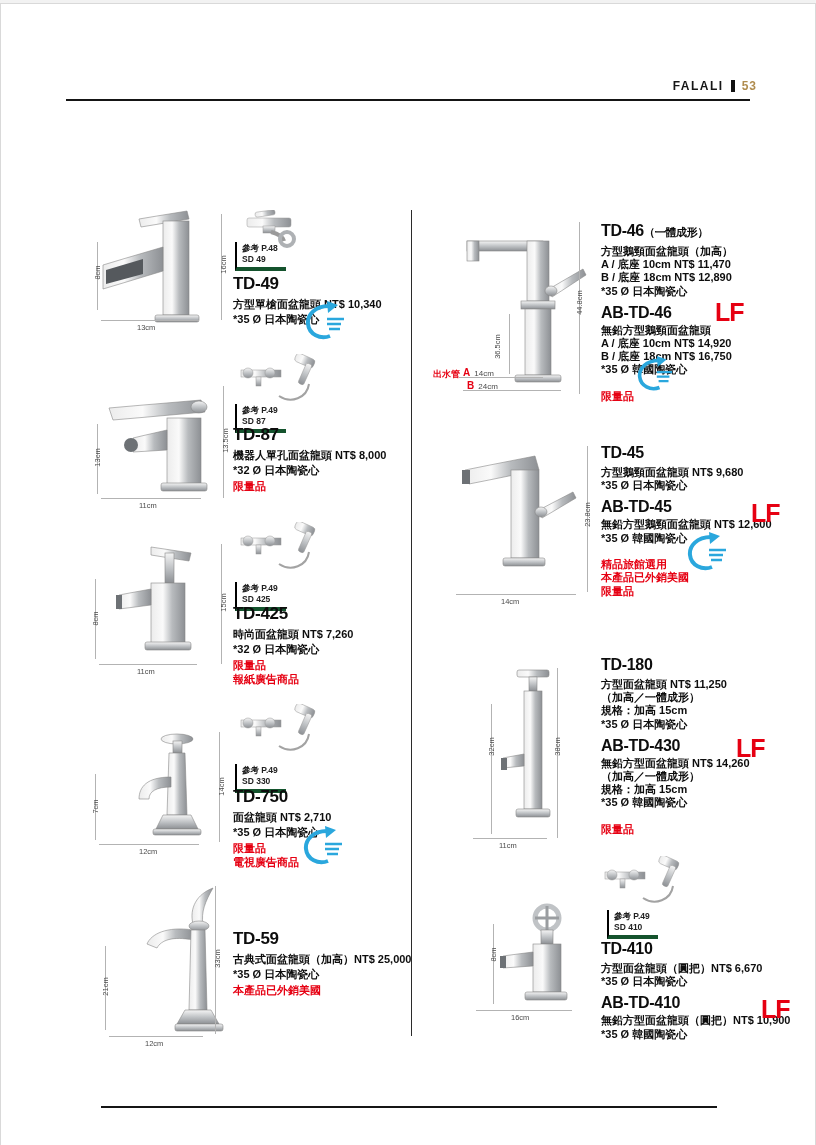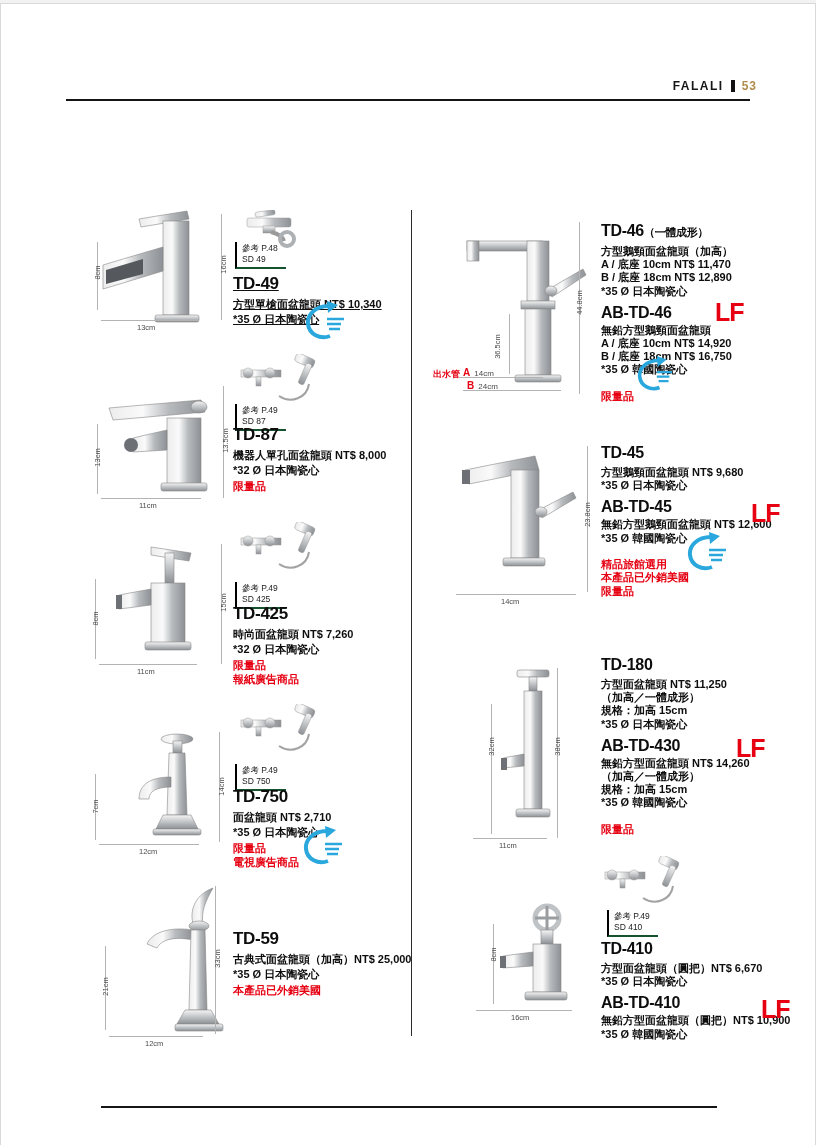--- a/index.html
+++ b/index.html
@@ -22,22 +22,22 @@
   .rmodel{font-size:16px;line-height:18px;}
   .suffix{font-size:11px;}
   .txt{font-size:11px;line-height:13.2px;font-weight:bold;color:#0d0d0d;white-space:nowrap;}
   .tgap{margin-top:4px;}
   .m2{margin-top:6px;}
   .l2{margin-top:2px;}
   .note{font-size:11px;line-height:13.5px;font-weight:bold;color:#e60012;white-space:nowrap;}
   .notes1{margin-top:3px;}
   .notesbig{margin-top:13px;}
   .lf{position:absolute;font-size:25px;font-weight:bold;color:#e60012;letter-spacing:-1px;}
-  .refbox{position:absolute;border-left:2px solid #000;border-bottom:2px solid #14532d;
-          padding:1px 8px 3px 5px;font-size:8.5px;line-height:10.5px;font-weight:normal;color:#222;white-space:nowrap;}
+  .refbox{position:absolute;border-left:2px solid #000;border-bottom:4px solid #14532d;
+          padding:1px 8px 3px 5px;font-size:8.5px;line-height:10.5px;font-weight:bold;color:#222;white-space:nowrap;}
   .dim{position:absolute;font-size:7.5px;color:#4a4a4a;white-space:nowrap;}
   .dimv{width:40px;text-align:center;transform:rotate(-90deg);}
   .vline{position:absolute;width:1px;background:#b3b3b3;}
   .hline{position:absolute;height:1px;background:#b3b3b3;}
   .reddim{position:absolute;font-size:9px;font-weight:bold;color:#e60012;white-space:nowrap;}
   .abdim{position:absolute;font-size:8px;color:#4a4a4a;white-space:nowrap;}
   .abdim b{color:#e60012;font-size:10px;margin-right:4px;}
   svg{display:block;}
 </style>
 </head>
@@ -89,21 +89,21 @@
         <rect x="6" y="8" width="44" height="9" rx="2" fill="url(#chr)" stroke="#999" stroke-width="0.5"></rect>
         <rect x="22" y="16" width="12" height="7" fill="url(#chrv)" stroke="#999" stroke-width="0.5"></rect>
         <path d="M30 22 C38 24 42 27 43 31" stroke="#9a9a9a" stroke-width="4" fill="none"></path>
         <circle cx="46" cy="29" r="7" fill="none" stroke="#aeb1b4" stroke-width="4"></circle>
       </svg>
     </div>
     <div class="refbox" style="left:234px;top:238px;">
       <div>參考 P.48</div>
       <div>SD 49</div>
     </div>
-    <div class="abs" style="left:232px;top:270px;text-decoration:underline;">
+    <div class="abs" style="left:232px;top:270px;">
       <div class="model">TD-49</div>
       <div class="txt tgap">方型單槍面盆龍頭 NT$ 10,340</div>
       <div class="txt l2">*35 Ø 日本陶瓷心</div>
     </div>
     <div class="abs" style="left:302px;top:297px;">
       <svg width="44" height="40" viewBox="0 0 44 40">
         <polygon points="24,0 35,4 25,12" fill="#2aa7dd"></polygon>
         <path d="M26 5 C12 5 4 14 5 23 C6 33 17 39 27 35" fill="none" stroke="#2aa7dd" stroke-width="4"></path>
         <path d="M24 18 h17 M24 23 h14 M26 28 h11" stroke="#2aa7dd" stroke-width="2.4" fill="none"></path>
       </svg>
@@ -214,21 +214,21 @@
         <circle cx="9" cy="19" r="5" fill="url(#chrv)" stroke="#999" stroke-width="0.5"></circle>
         <circle cx="31" cy="19" r="5" fill="url(#chrv)" stroke="#999" stroke-width="0.5"></circle>
         <rect x="17" y="23" width="5" height="9" fill="url(#chrv)" stroke="#999" stroke-width="0.5"></rect>
         <rect x="56" y="2" width="20" height="9" rx="3" transform="rotate(24 66 6)" fill="url(#chr)" stroke="#999" stroke-width="0.5"></rect>
         <rect x="63" y="9" width="6" height="22" rx="2" transform="rotate(24 66 20)" fill="url(#chrv)" stroke="#999" stroke-width="0.5"></rect>
         <path d="M70 30 C68 44 52 50 40 42" stroke="#a3a3a3" stroke-width="2" fill="none"></path>
       </svg>
     </div>
     <div class="refbox" style="left:234px;top:760px;">
       <div>參考 P.49</div>
-      <div>SD 750</div>
+      <div>SD 330</div>
     </div>
     <div class="abs" style="left:232px;top:783px;">
       <div class="model">TD-750</div>
       <div class="txt tgap">面盆龍頭 NT$ 2,710</div>
       <div class="txt l2">*35 Ø 日本陶瓷心</div>
       <div class="note notes1">限量品</div>
       <div class="note">電視廣告商品</div>
     </div>
     <div class="abs" style="left:300px;top:822px;">
       <svg width="44" height="40" viewBox="0 0 44 40">

